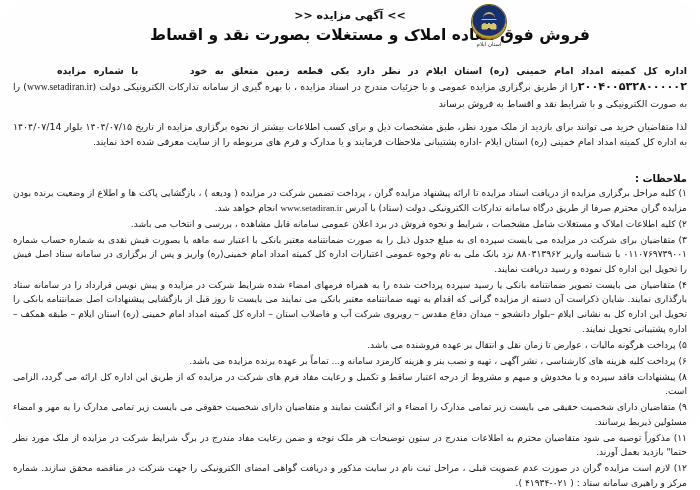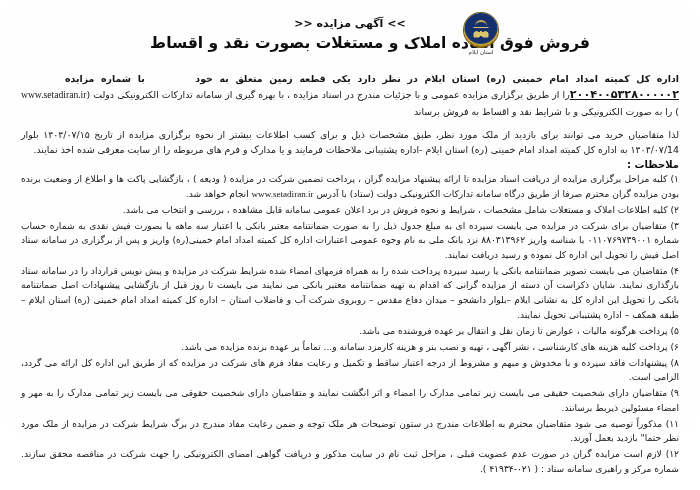--- a/index.html
+++ b/index.html
@@ -13,21 +13,21 @@
     overflow: hidden;
     font-family: "DejaVu Sans", "Liberation Sans", sans-serif;
     color: #1a1a1a;
     direction: rtl;
   }
   .page {
     position: relative;
     width: 700px;
     height: 435px;
     background: #fefefe;
-    padding: 12px;
+    padding: 4px;
     box-sizing: border-box;
     border-radius: 29px;
   }
 
   
   .header-band {
     position: relative;
     height: 52px;
   }
   .logo-wrap {
@@ -106,32 +106,31 @@
     color: #161616;
   }
   .intro .b {
     font-weight: bold;
     margin-left: 44px;
   }
   .intro .big-num {
     font-weight: bold;
     font-size: 11.2px;
     letter-spacing: 0.3px;
-    text-decoration: underline;
   }
   .intro .lat {
     direction: ltr;
     unicode-bidi: embed;
     display: inline-block;
     font-family: "Liberation Serif", "DejaVu Serif", serif;
     font-size: 9.6px;
   }
 
   .section-heading {
-    margin: 2px 9px 2px 9px;
+    margin: 24px 9px 2px 9px;
     font-size: 10px;
     font-weight: bold;
     color: #0d0d0d;
   }
 
   ol.notes {
     list-style: none;
     margin: 0;
     padding: 0 9px 0 9px;
   }

